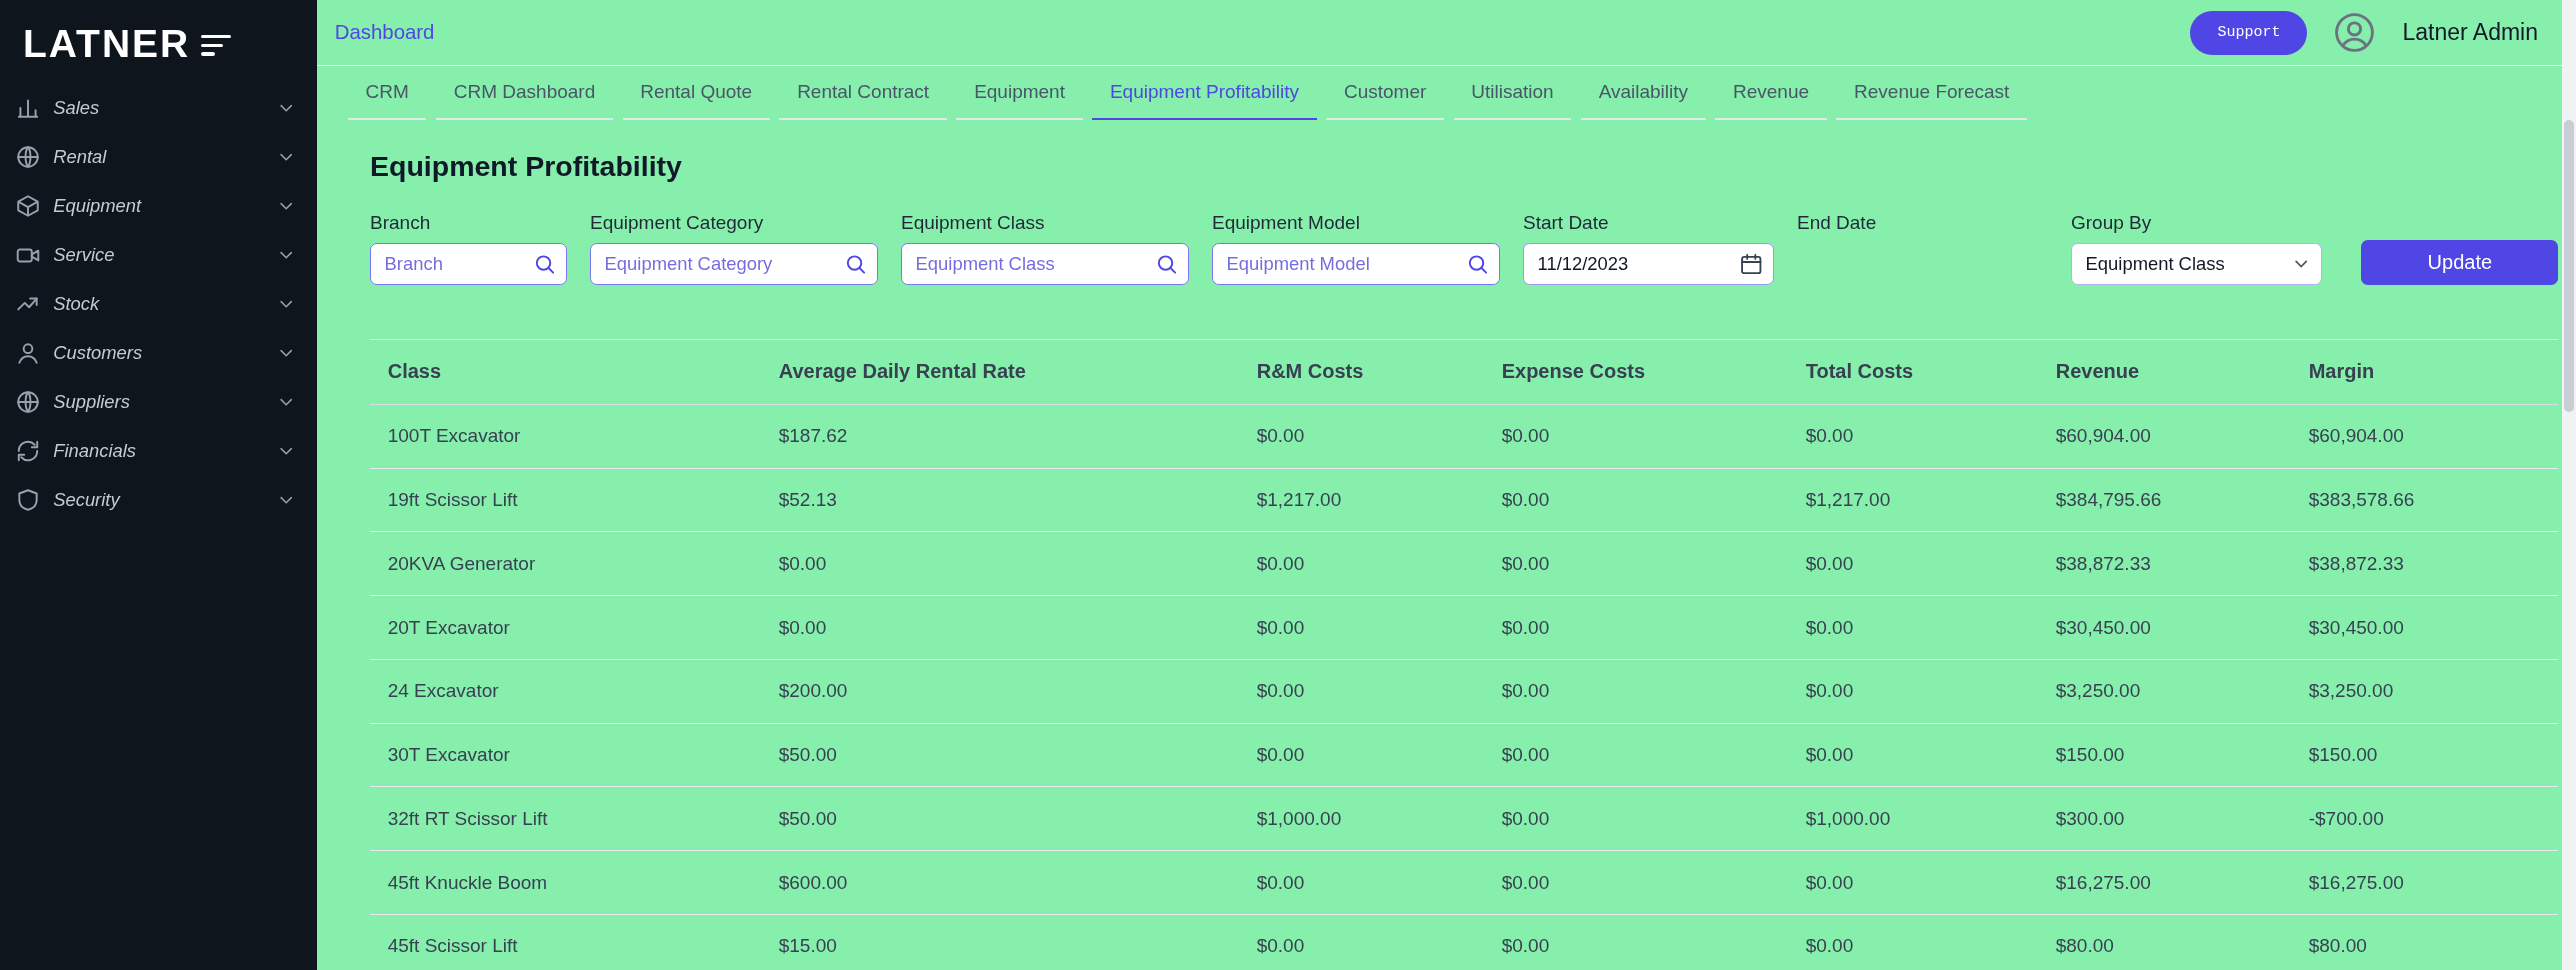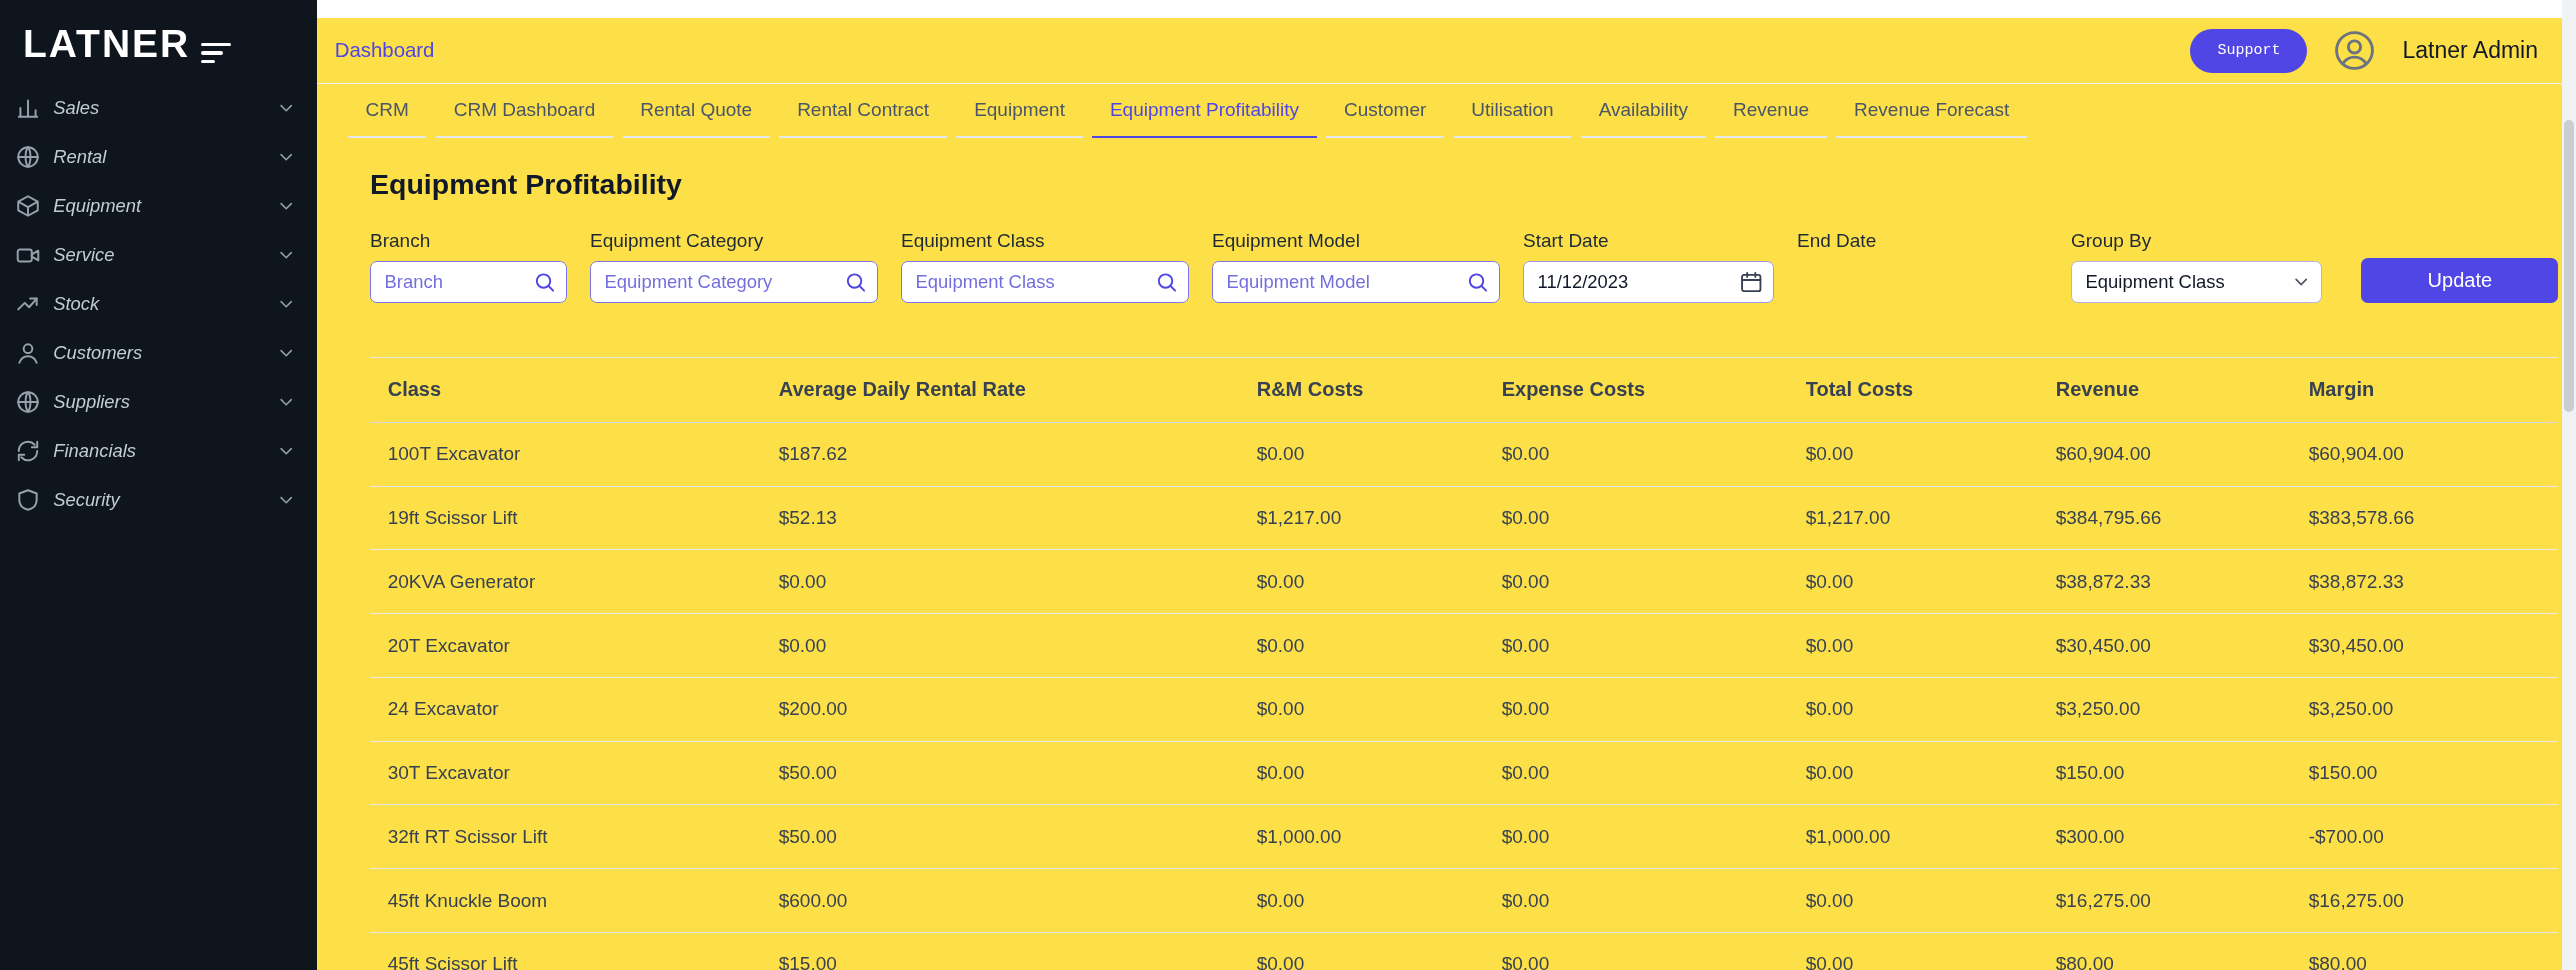--- a/index.html
+++ b/index.html
@@ -4,35 +4,35 @@
 <style>
   html,body{margin:0;padding:0;}
   body{
     width:2576px;height:971px;overflow:hidden;background:#fff;
     font-family:"Liberation Sans",sans-serif;color:#1f2937;
   }
   .app{display:flex;width:2576px;height:971px;}
 
   
   .sidebar{width:317px;min-width:317px;background:#0f151d;height:100%;box-sizing:border-box;padding-top:17.7px;}
-  .logo-row{display:flex;align-items:flex-end;gap:11px;padding:6.8px 13.6px 20.4px 23px;}
+  .logo-row{display:flex;align-items:center;gap:11px;padding:6.8px 13.6px 20.4px 23px;}
   .logo-text{color:#ffffff;font-size:39px;font-weight:700;letter-spacing:2px;line-height:1;}
   .logo-deco{display:flex;flex-direction:column;gap:5.4px;margin-top:2.7px;}
   .logo-deco span{display:block;height:3.4px;background:#ffffff;border-radius:2px;}
   .logo-deco span:nth-child(1){width:30px;}
   .logo-deco span:nth-child(2){width:22px;}
   .logo-deco span:nth-child(3){width:13.6px;}
   .nav-item{display:flex;align-items:center;height:49px;padding:0 20.4px 0 15px;color:#c3cbd3;cursor:pointer;}
   .nav-item .nicon{width:26px;height:26px;margin-right:12.2px;color:#97a1ac;flex:none;}
   .nav-label{font-size:18.4px;flex:1;white-space:nowrap;font-style:italic;}
   .nav-item .chev{width:20.4px;height:20.4px;color:#97a1ac;flex:none;}
   svg{display:block;}
 
   
-  .main{flex:1;display:flex;flex-direction:column;min-width:0;background:#fde047;margin-top:18px;}
+  .main{flex:1;display:flex;flex-direction:column;min-width:0;background:#86efac;}
   .topbar{height:66px;min-height:66px;display:flex;align-items:center;padding:0 38px 0 17.7px;border-bottom:1.4px solid #eef0f4;box-sizing:border-box;}
   .breadcrumb{color:#4f46e5;font-size:20.4px;cursor:pointer;}
   .topbar-right{margin-left:auto;display:flex;align-items:center;gap:26px;}
   .support-btn{background:#4f46e5;color:#fff;border:none;border-radius:679px;font-size:15px;padding:0 27px;height:44px;cursor:pointer;font-family:Liberation Mono, monospace;}
   .avatar{width:43px;height:43px;color:#6b7280;cursor:pointer;}
   .user-name{font-size:23px;color:#111827;white-space:nowrap;}
 
   
   .tabsbar{height:54px;min-height:54px;display:flex;align-items:stretch;padding-left:26px;}
   .tab{display:flex;align-items:center;padding:0 17.7px;margin:0 4.8px;font-size:19px;color:#4a5568;

